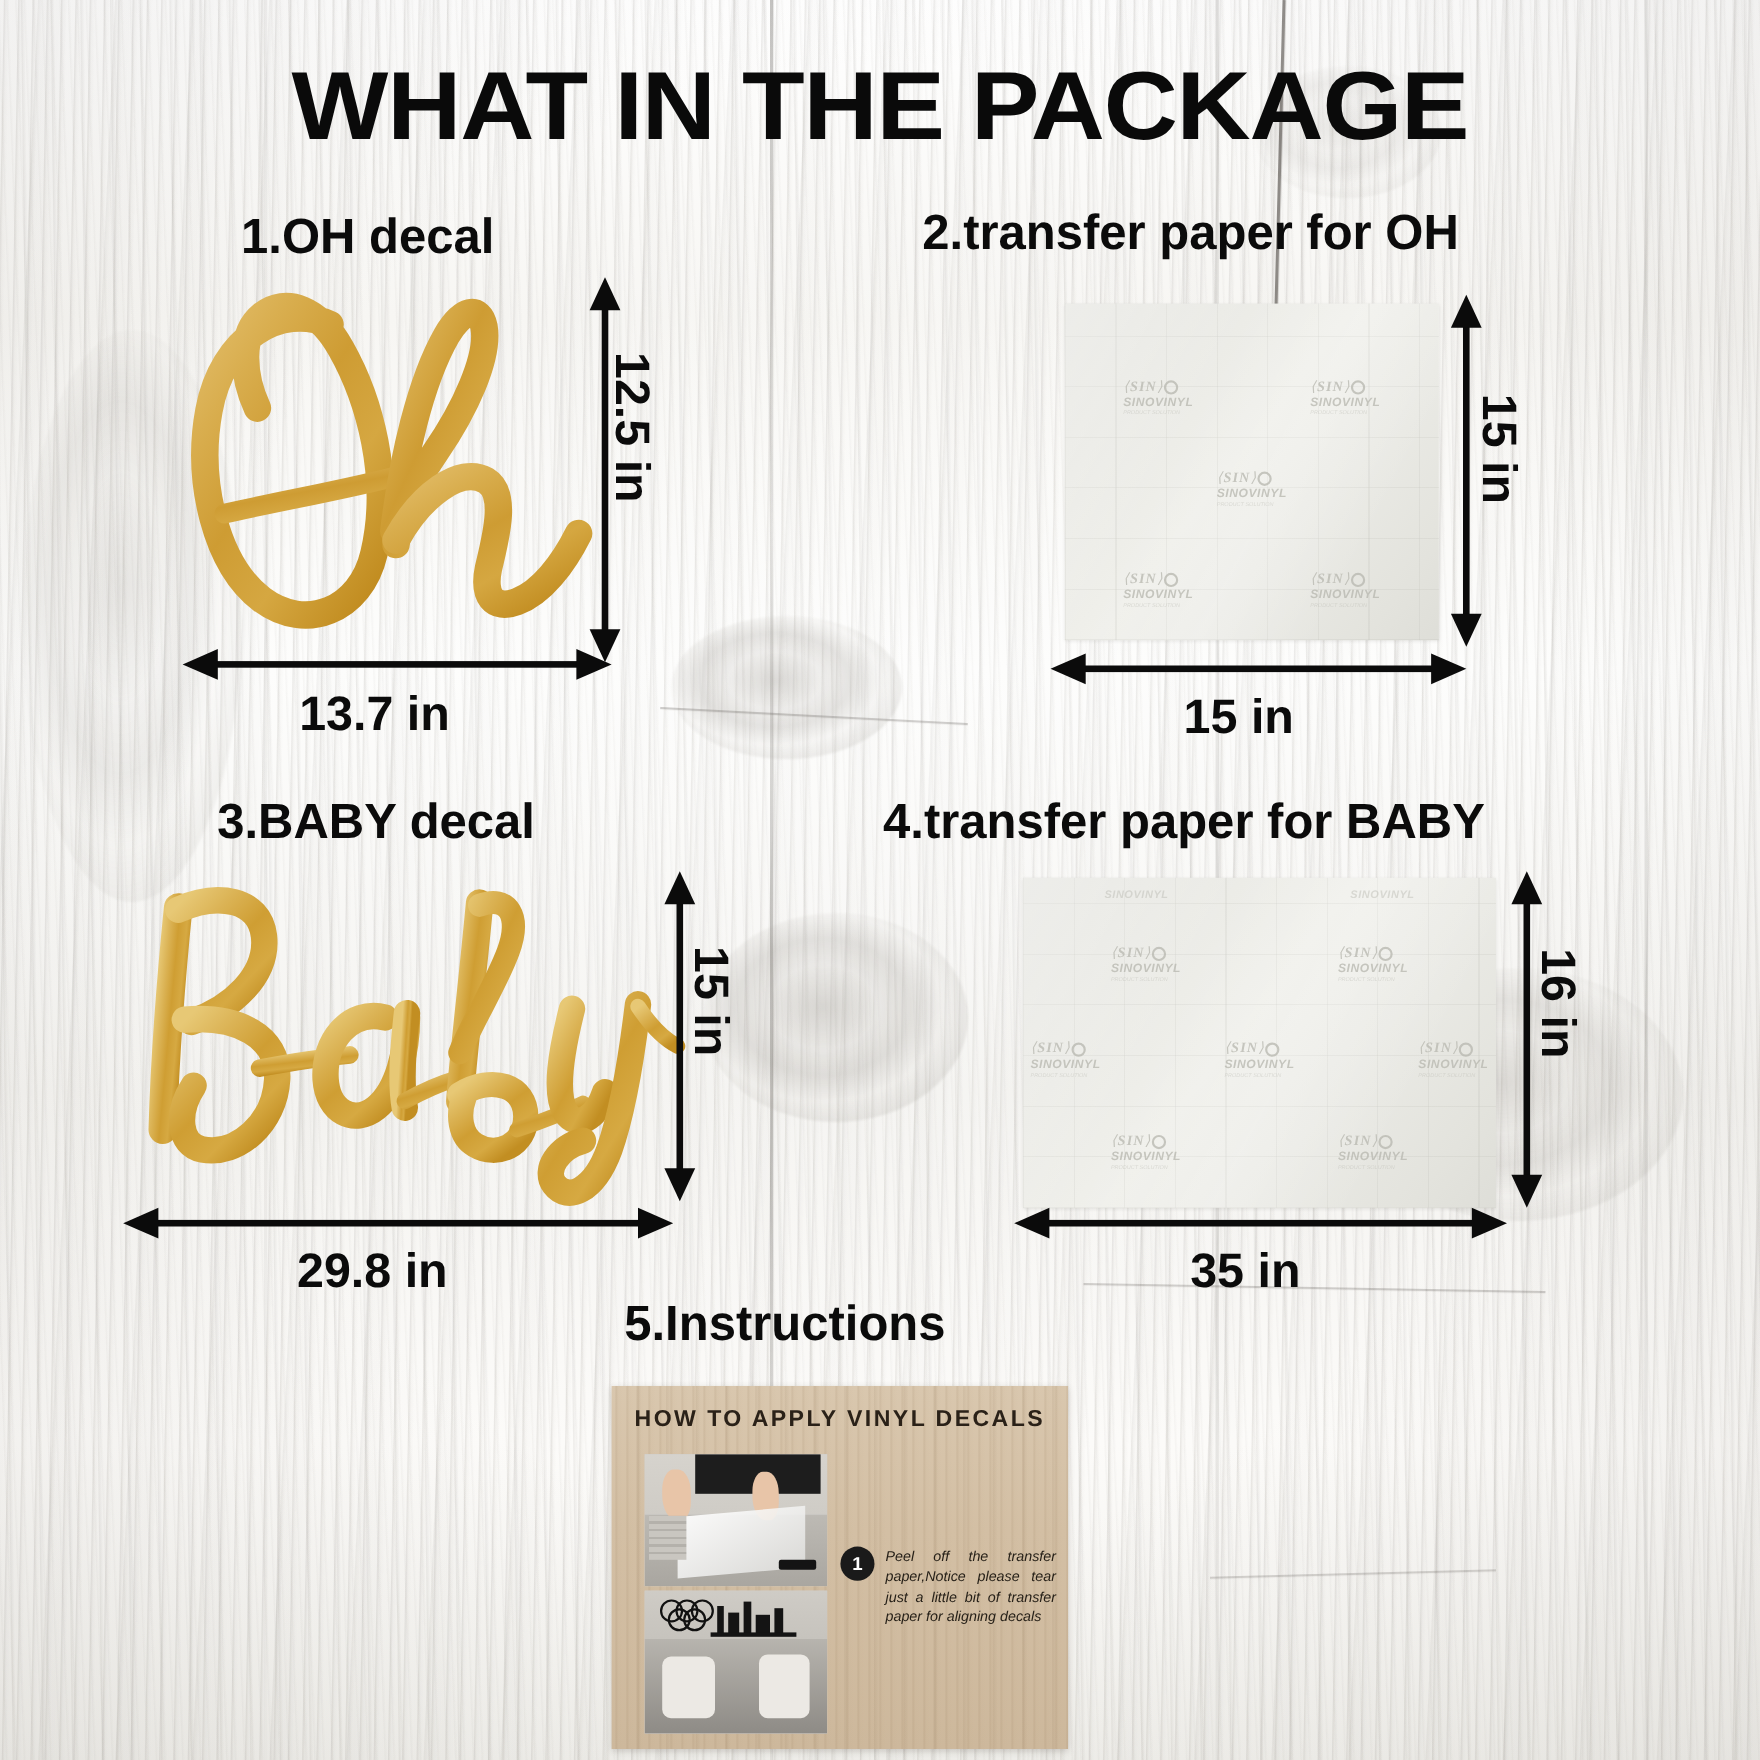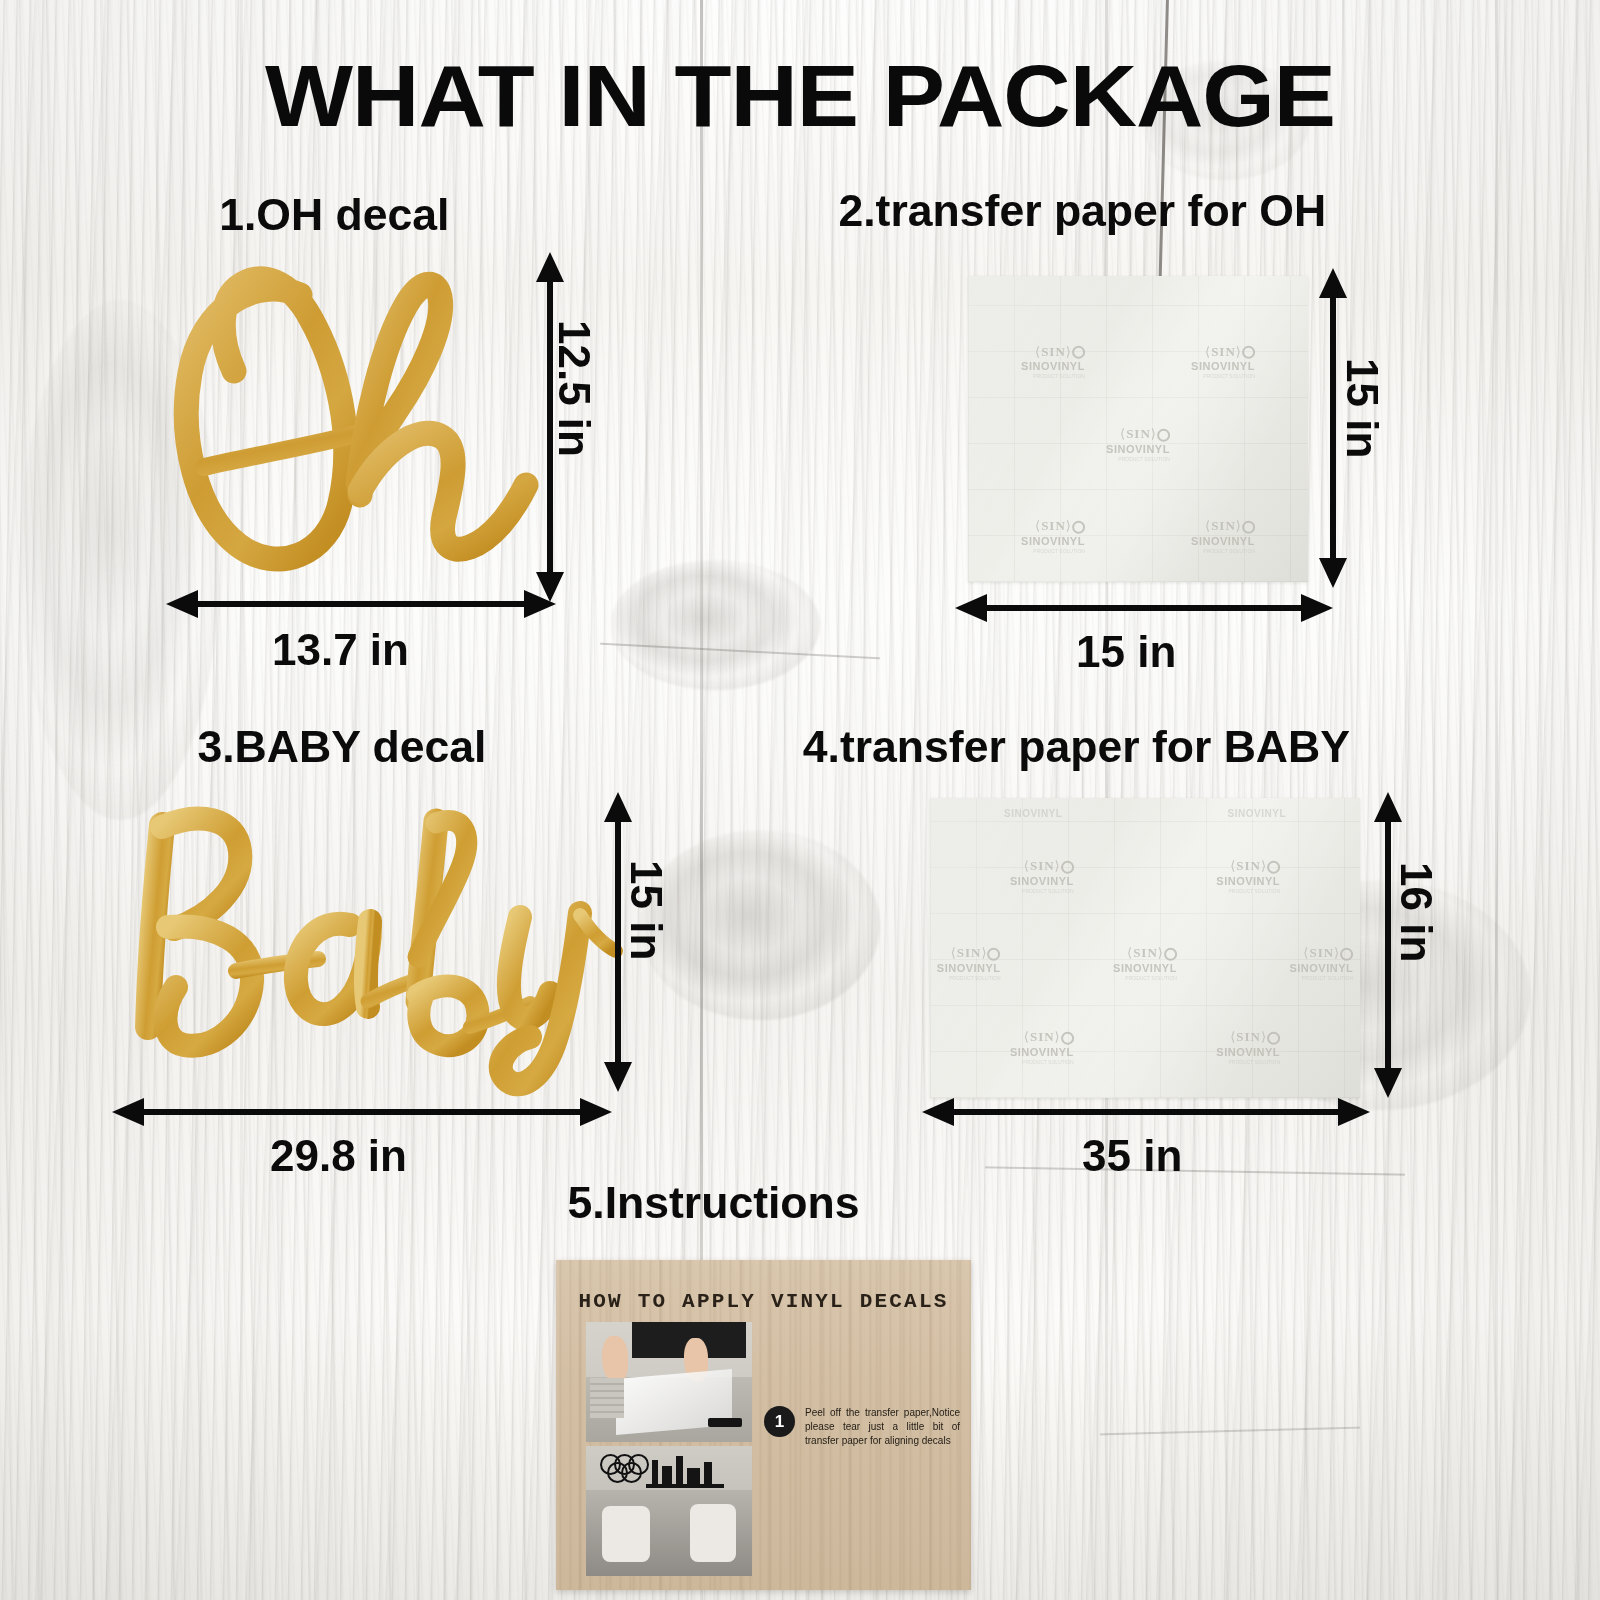--- a/index.html
+++ b/index.html
@@ -134,26 +134,27 @@
       repeating-linear-gradient(0deg,rgba(176,176,168,.30) 0px,rgba(176,176,168,.30) 1px,rgba(0,0,0,0) 1px,rgba(0,0,0,0) 46px),
       repeating-linear-gradient(90deg,rgba(176,176,168,.30) 0px,rgba(176,176,168,.30) 1px,rgba(0,0,0,0) 1px,rgba(0,0,0,0) 46px);
     opacity:.55;
   }
   .sheet-sheen{
     position:absolute;inset:0;
     background:linear-gradient(118deg,rgba(255,255,255,.34) 0%,rgba(255,255,255,.05) 34%,rgba(255,255,255,.24) 56%,rgba(255,255,255,0) 78%);
   }
   .wm{
     position:absolute;
-    text-align:right;
+    text-align:left;
     transform:translate(-50%,-50%);
     color:#b9b9b1;
     opacity:.78;
     pointer-events:none;
     user-select:none;
+    font-style:italic;
   }
   .wm .wm-sin{
     font-family:"Liberation Serif",serif;
     font-weight:700;
     letter-spacing:1px;
     display:block;
     line-height:1;
   }
   .wm .wm-sin .paren{font-weight:400;}
   .wm .wm-ring{
@@ -200,26 +201,25 @@
       repeating-linear-gradient(90deg,
         rgba(120,95,66,0.00) 0px,
         rgba(120,95,66,0.00) 22px,
         rgba(120,95,66,0.09) 23px,
         rgba(120,95,66,0.00) 27px);
   }
   .instr-title{
     position:absolute;
     left:0;right:0;
     text-align:center;
-    font-family:Liberation Mono, monospace;
+    font-family:Liberation Sans, sans-serif;
     font-weight:700;
     color:#2a2118;
     letter-spacing:2.2px;
     white-space:nowrap;
-    margin-top:12px;
   }
   .photo{
     position:absolute;
     overflow:hidden;
     background:#cfcfcf;
   }
   .photo-wall{position:absolute;left:0;right:0;top:0;height:46%;
     background:linear-gradient(180deg,#d6d3cd 0%,#cfccc6 100%);}
   .photo-dark{position:absolute;background:#1d1d1d;}
   .photo-desk{position:absolute;left:0;right:0;bottom:0;height:54%;
@@ -544,17 +544,17 @@
       <div class="photo-decal" style="left:90px;top:10px;width:7px;height:30px;"></div>
       <div class="photo-decal" style="left:101px;top:22px;width:13px;height:18px;"></div>
       <div class="photo-decal" style="left:118px;top:16px;width:8px;height:24px;"></div>
       <div class="photo-decal" style="left:60px;top:38px;width:78px;height:4px;"></div>
       <div class="hand" style="left:16px;top:60px;width:48px;height:56px;background:#ece9e4;border-radius:8px;"></div>
       <div class="hand" style="left:104px;top:58px;width:46px;height:58px;background:#ece9e4;border-radius:8px;"></div>
     </div>
 
     <div class="step-row" style="left:208px;top:146px;width:196px;">
       <div class="step-num" style="width:31px;height:31px;font-size:17px;margin-right:10px;">1</div>
-      <div class="step-text" style="font-size:10px;">Peel off the transfer paper,Notice please tear just a little bit of transfer paper for aligning decals</div>
+      <div class="step-text" style="font-size:13px;font-style:italic;">Peel off the transfer paper,Notice please tear just a little bit of transfer paper for aligning decals</div>
     </div>
   </div>
 
 </div>
 
 </body></html>

